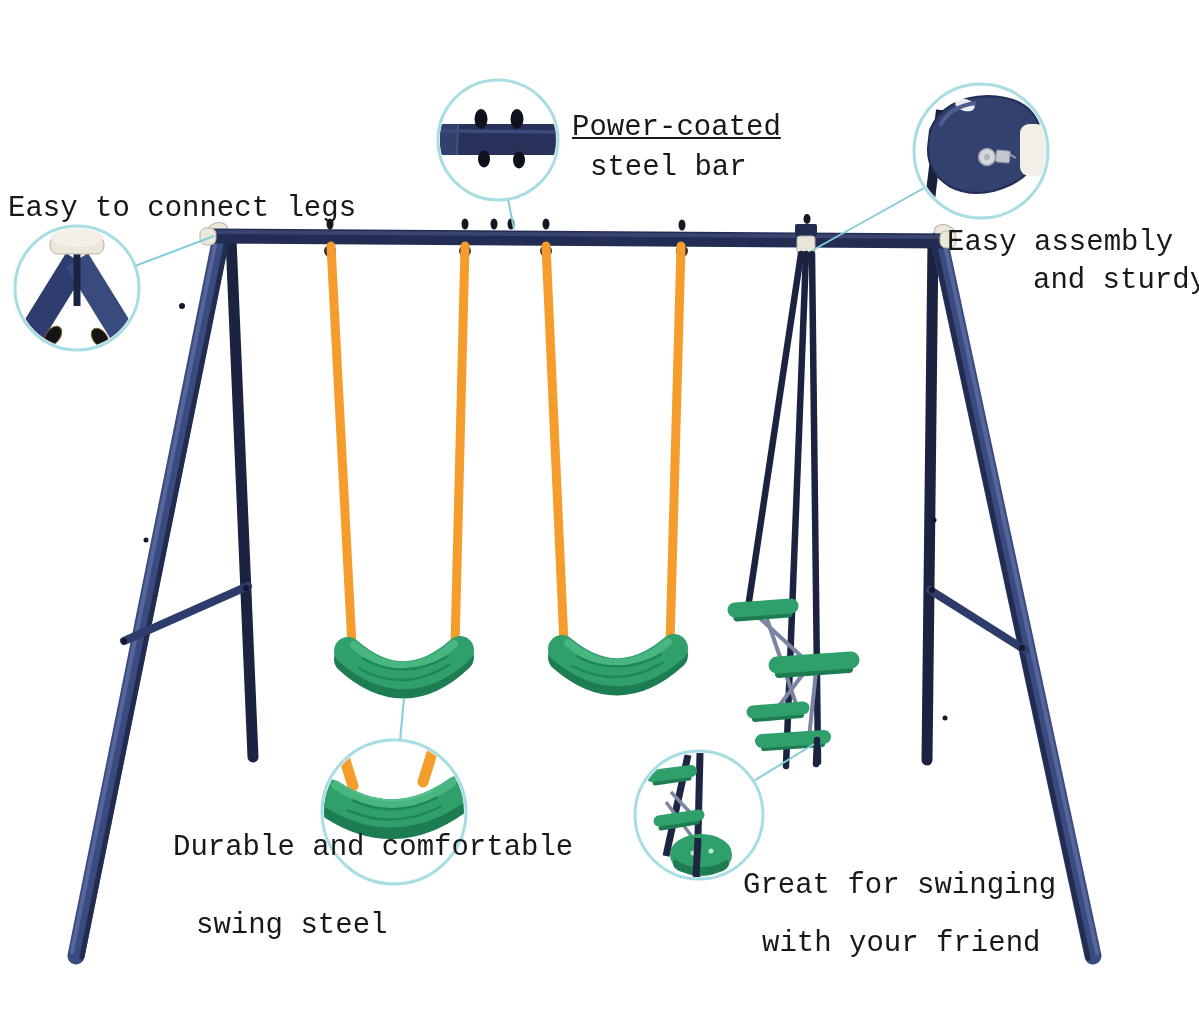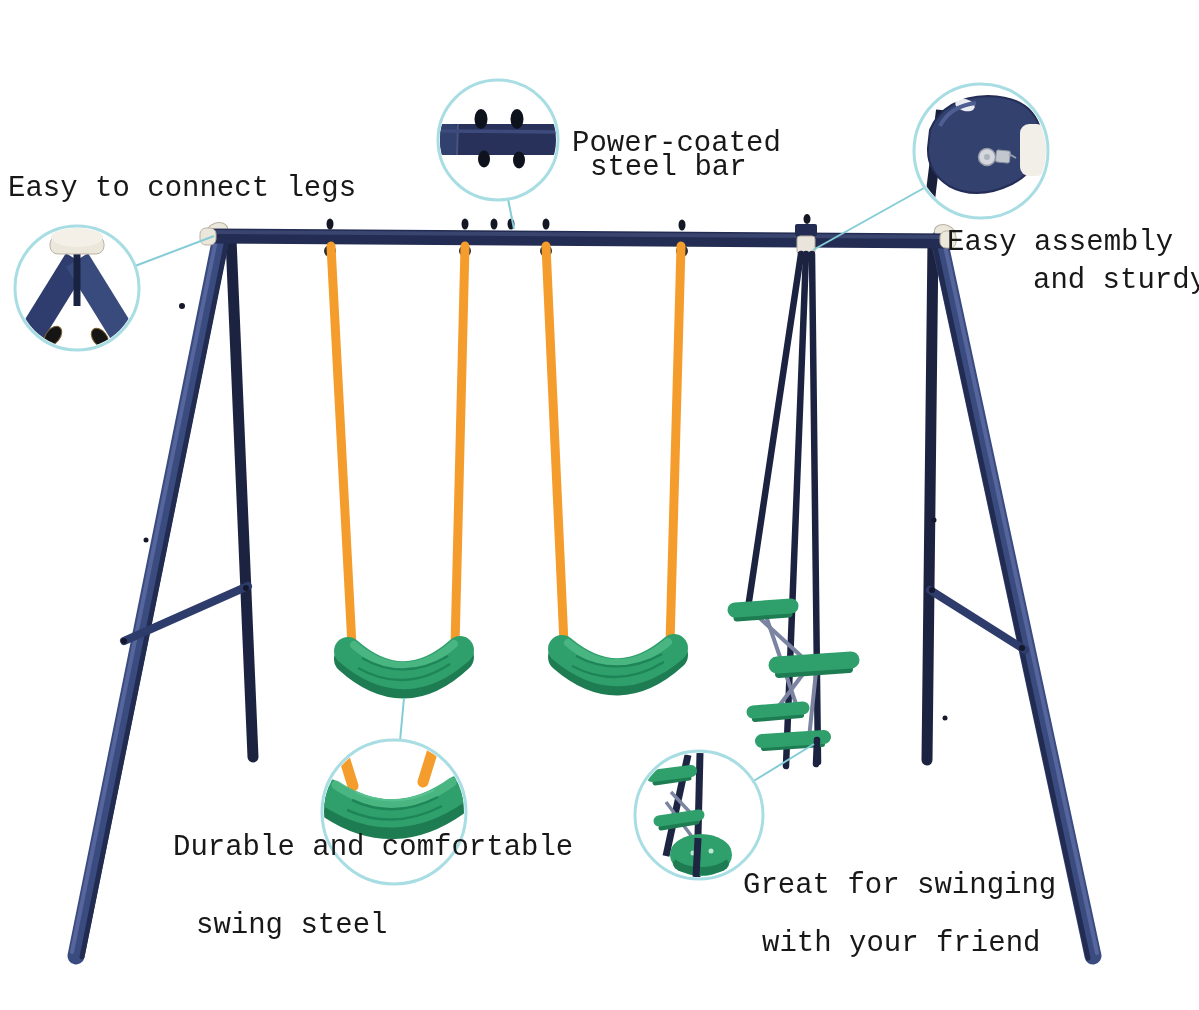--- a/index.html
+++ b/index.html
@@ -224,23 +224,23 @@
       <ellipse class="seat-fill-dark" cx="701" cy="864" rx="28" ry="11"></ellipse>
       <ellipse class="seat-fill" cx="701" cy="851" rx="30" ry="16"></ellipse>
       <circle cx="693" cy="853" r="2.5" fill="#bfe8d4"></circle>
       <circle cx="711" cy="851" r="2.5" fill="#bfe8d4"></circle>
       <line x1="698" y1="838" x2="696" y2="877" stroke="#1d2543" stroke-width="7"></line>
     </g>
     <circle class="bubble-ring" cx="699" cy="815" r="64"></circle>
   </g>
 </svg>
 
-  <div class="lbl" style="left:8px;   top:172px;">Easy to connect legs</div>
-
-  <div class="lbl" style="left:572px; top:127px;">Power-coated</div>
+  <div class="lbl" style="left:8px;   top:192px;">Easy to connect legs</div>
+
+  <div class="lbl" style="left:572px; top:111px;text-decoration:underline;">Power-coated</div>
   <div class="lbl" style="left:590px; top:151px;">steel bar</div>
 
   <div class="lbl" style="left:947px; top:226px;">Easy assembly</div>
   <div class="lbl" style="left:985px; top:264px;margin-left:48px;">and sturdy</div>
 
   <div class="lbl" style="left:173px; top:831px;">Durable and comfortable</div>
   <div class="lbl" style="left:196px; top:909px;">swing steel</div>
 
   <div class="lbl" style="left:743px; top:869px;text-align:center;">Great for swinging</div>
   <div class="lbl" style="left:762px; top:909px;margin-top:18px;">with your friend</div>

